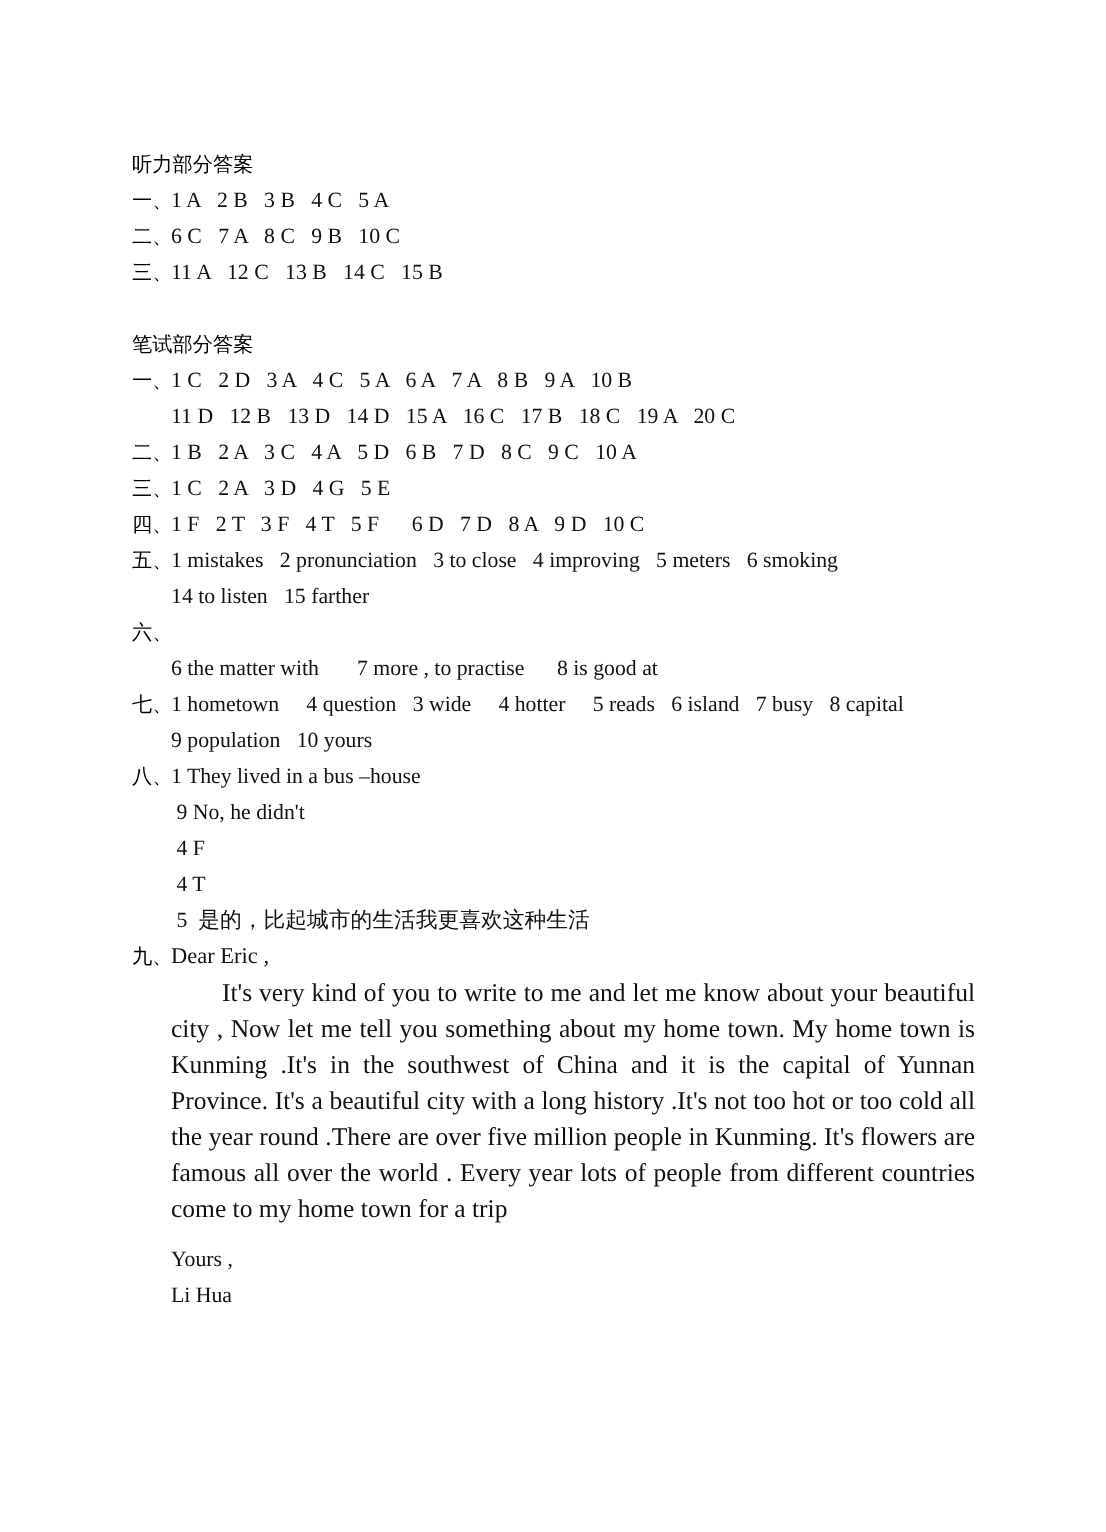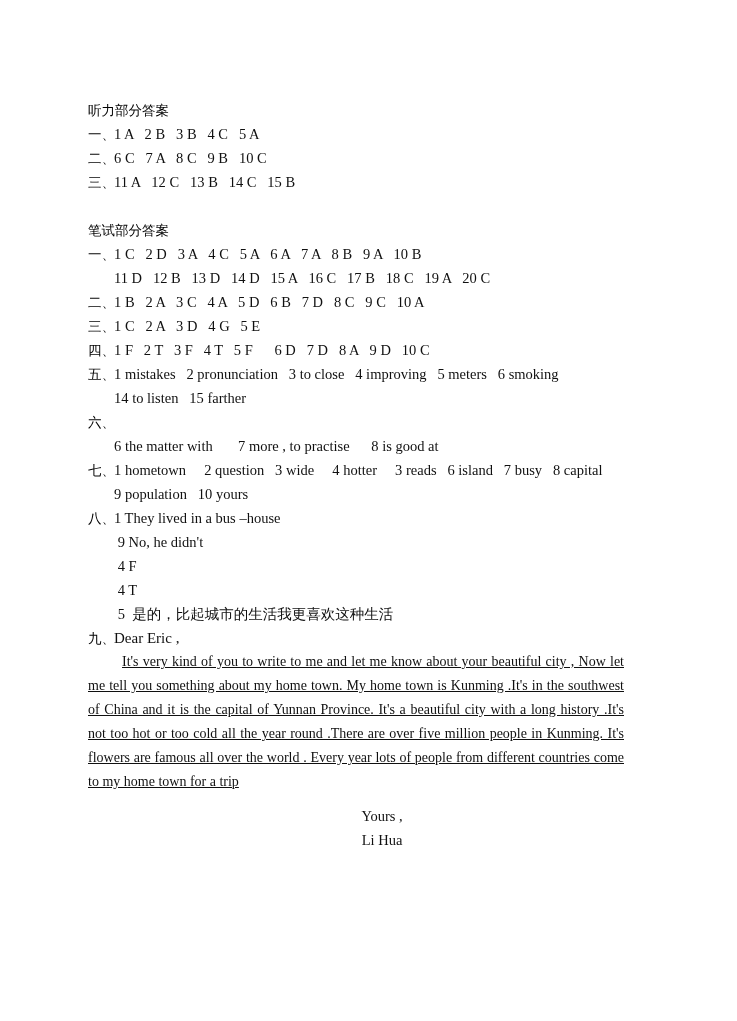--- a/index.html
+++ b/index.html
@@ -64,37 +64,37 @@
   .gap-block { height: 24px; }
 
   
   .letter-row { display: flex; align-items: baseline; line-height: 24px; }
   .letter-salutation {
     font-family: Liberation Serif, serif;
     font-size: 15px;
     white-space: pre;
   }
   .letter-body {
+    margin-left: 26px;
     width: 536px;
     font-family: "Liberation Serif", "DejaVu Serif", serif;
-    font-size: 14px;
+    font-size: 17px;
     line-height: 24px;
     text-align: justify;
     text-justify: inter-word;
-    text-decoration: underline;
   }
   .letter-body .indent { display: inline-block; width: 34px; }
   .signature {
     margin-top: 10px;
     margin-left: 26px;
     width: 536px;
     font-family: "Liberation Serif", "DejaVu Serif", serif;
     font-size: 14.5px;
     line-height: 24px;
-    text-align: center;
+    text-align: left;
     padding-right: 22px;
   }
   .signature div { white-space: pre; }
 </style>
 </head>
 <body>
 
 <div class="page">
   <div class="content">
 
@@ -150,21 +150,21 @@
       </div>
       <div class="row">
         <span class="marker">六、</span>
       </div>
       <div class="row">
         <span class="marker blank"></span>
         <span class="items">6 the matter with       7 more , to practise      8 is good at</span>
       </div>
       <div class="row">
         <span class="marker">七、</span>
-        <span class="items">1 hometown     2 question   3 wide     4 hotter     3 reads   6 island   7 busy   8 capital</span>
+        <span class="items">1 hometown     4 question   3 wide     4 hotter     5 reads   6 island   7 busy   8 capital</span>
       </div>
       <div class="row">
         <span class="marker blank"></span>
         <span class="items">9 population   10 yours</span>
       </div>
       <div class="row">
         <span class="marker">八、</span>
         <span class="items">1 They lived in a bus –house</span>
       </div>
       <div class="row">

